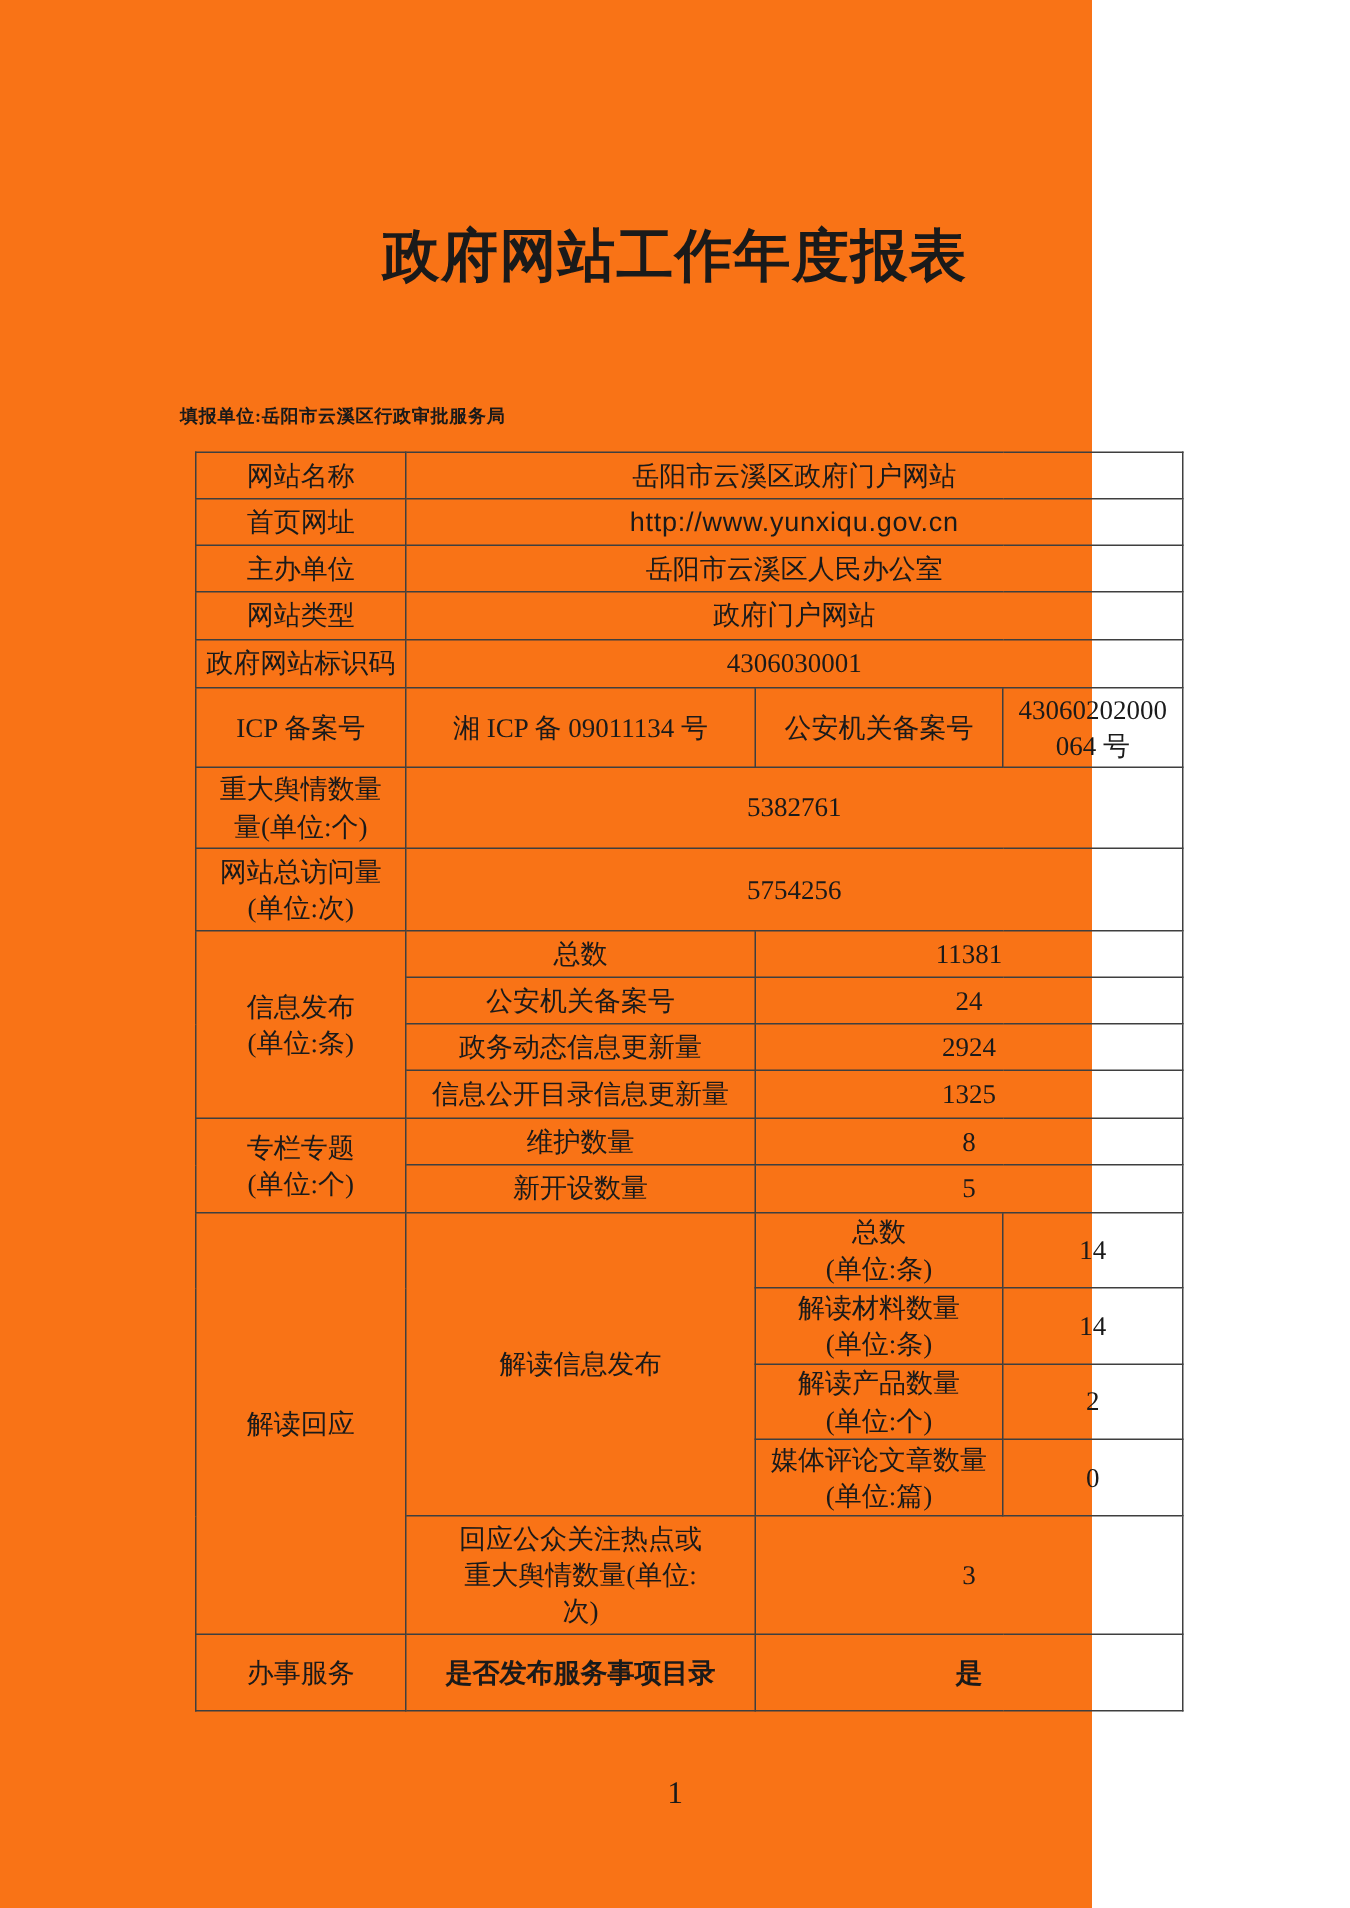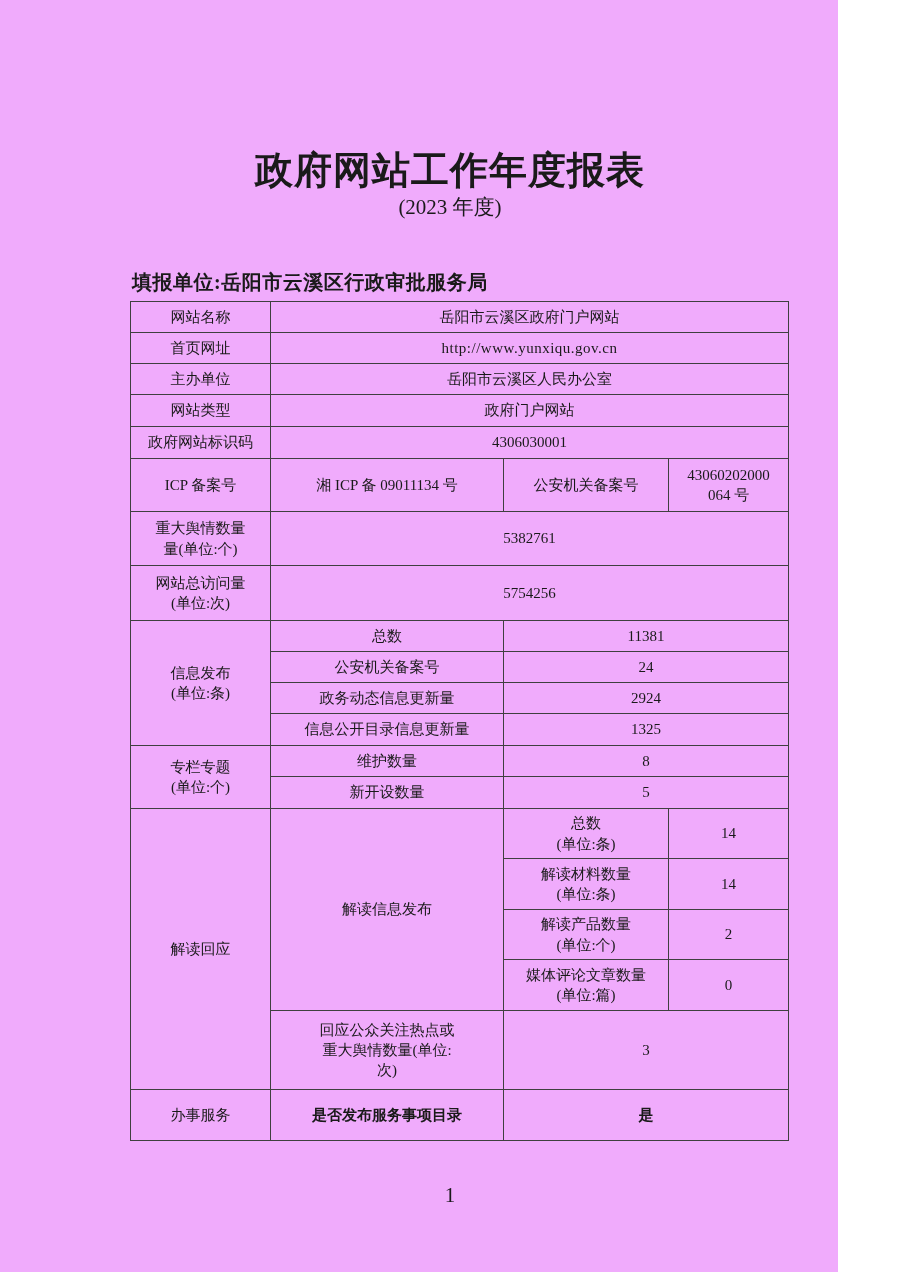--- a/index.html
+++ b/index.html
@@ -4,68 +4,67 @@
 <style>
   html, body { margin: 0; padding: 0; }
   body {
     width: 900px; height: 1272px;
     background: #ffffff;
     font-family: "Liberation Serif", "DejaVu Serif", serif;
     color: #1a1a1a;
     position: relative;
     overflow: hidden;
   }
-  .page { position: absolute; top: 0; left: 0; width: 838px; height: 1272px; background: #f0abfc; }
+  .page { position: absolute; top: 0; left: 0; width: 728px; height: 1272px; background: #f97316; }
   .title {
     position: absolute; top: 120px; left: 0; width: 900px;
     text-align: center;
     font-family: "Liberation Sans", "DejaVu Sans", sans-serif;
     font-size: 38px; font-weight: 700; letter-spacing: 1px;
   }
   .subtitle {
     position: absolute; top: 193px; left: 0; width: 900px;
     text-align: center; font-size: 21px;
   }
   .report-unit {
-    position: absolute; top: 269px; left: 132px;
-    font-size: 20px; font-weight: 700; letter-spacing: 0.5px;
+    position: absolute; top: 269px; left: 120px;
+    font-size: 12px; font-weight: 700; letter-spacing: 0.5px;
   }
   table.report {
     position: absolute; top: 301px; left: 130px;
     width: 658px; border-collapse: collapse; table-layout: fixed;
   }
   table.report td {
     border: 1px solid #3f3f3f;
     text-align: center; vertical-align: middle;
-    font-size: 15px; line-height: 1.34;
+    font-size: 18px; line-height: 1.34;
     padding: 0; overflow: hidden;
   }
   col.c1 { width: 140px; }
   col.c2 { width: 233px; }
   col.c3 { width: 165px; }
   col.c4 { width: 120px; }
   .ml { white-space: pre-line; }
-  .mono { font-family: Liberation Serif, serif; font-size: 18px; letter-spacing: 0.5px; }
+  .mono { font-family: Liberation Sans, sans-serif; font-size: 18px; letter-spacing: 0.5px; }
   tr.r31 { height: 31px; } tr.r32 { height: 32px; margin-top: 12px; }
   tr.r53 { height: 53px; } tr.r54 { height: 54px; } tr.r55 { height: 55px; }
   tr.r50 { height: 50px; } tr.r51 { height: 51px; } tr.r79 { height: 79px; padding-left: 16px; }
   td.cell-bottom { vertical-align: bottom; padding-bottom: 2px; }
   td.cell-top { vertical-align: top; padding-top: 3px; font-weight: bold; }
   .page-num {
     position: absolute; top: 1183px; left: 0; width: 900px;
     text-align: center; font-size: 21px;
   }
 </style>
 </head>
 <body>
 
 <div class="page">
 
   <h1 class="title">政府网站工作年度报表</h1>
-  <div class="subtitle">(2023 年度)</div>
   <div class="report-unit">填报单位:岳阳市云溪区行政审批服务局</div>
 
   <table class="report">
     <colgroup>
         <col class="c1">
         <col class="c2">
         <col class="c3">
         <col class="c4">
       </colgroup>
     <tbody>

